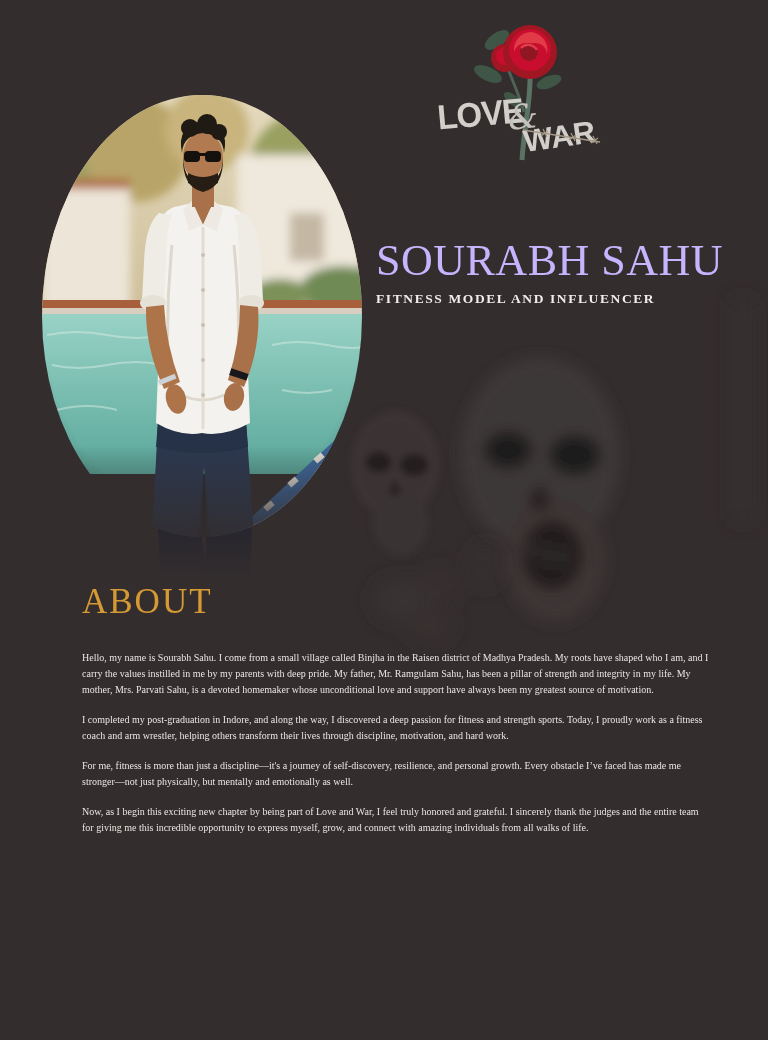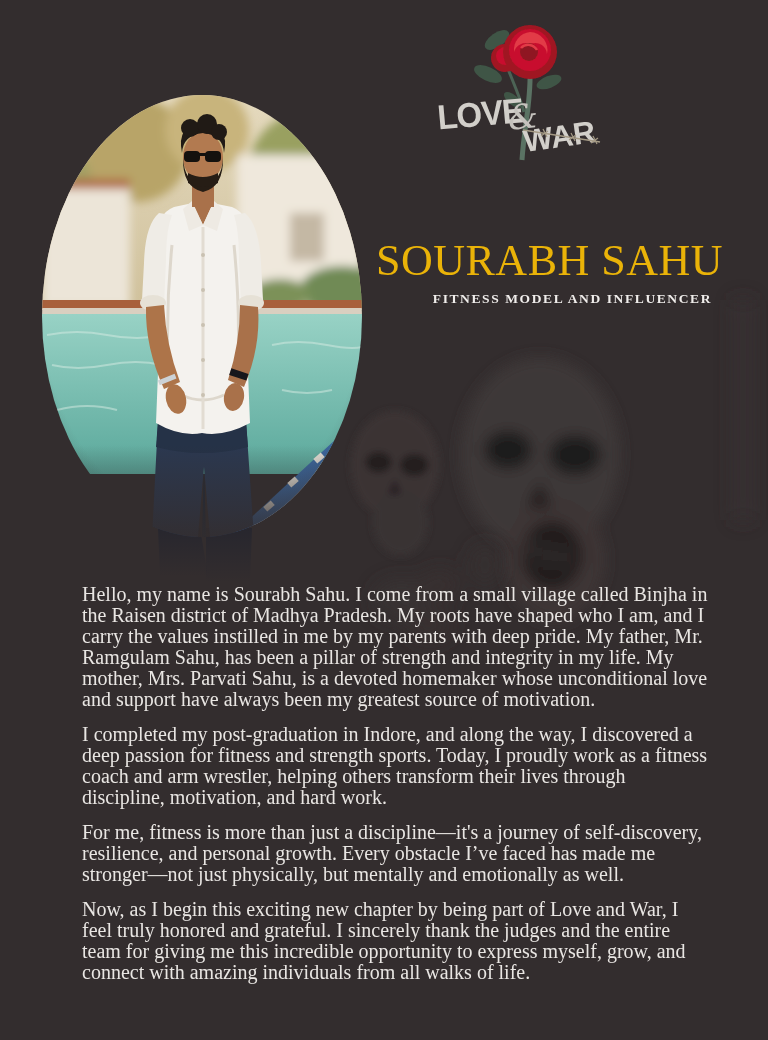--- a/index.html
+++ b/index.html
@@ -19,37 +19,37 @@
     width:320px;height:442px;border-radius:50% / 50%;
     overflow:hidden;display:block;
   }
   #legs-ext{left:42px;top:528px;width:320px;height:60px;z-index:2;}
   
   #logo{left:425px;top:12px;width:210px;height:160px;z-index:4;}
   
   #name-block{left:376px;top:238px;width:336px;z-index:4;text-align:left;}
   #person-name{
     margin:0;font-size:44px;line-height:46px;font-weight:normal;
-    color:#eab308;letter-spacing:0.5px;white-space:nowrap;
+    color:#c4b5fd;letter-spacing:0.5px;white-space:nowrap;
     font-family:"Liberation Serif", serif;
   }
   #person-tagline{
-    margin:7px 0 0 0;text-align:right;
+    margin:7px 0 0 0;text-align:left;
     font-size:13.5px;font-weight:bold;letter-spacing:1.6px;
     color:#f0edeb;white-space:nowrap;
     font-family:"Liberation Serif", serif;
   }
   
   #about-section{left:82px;top:584px;width:628px;z-index:4;color:#e9e6e3;}
   #about-heading{
     margin:0 0 30px 0;font-size:35px;line-height:36px;font-weight:normal;
     color:#d59a33;letter-spacing:2px;font-family:"Liberation Serif", serif;
   }
   #about-section p{
-    margin:0 0 14px 0;font-size:20px;line-height:21px;
+    margin:0 0 14px 0;font-size:10px;line-height:16px;
     font-family:"Liberation Serif", serif;
   }
   #about-closing{margin-top:17px;}
   .logo-word{
     font-family:"Liberation Sans", sans-serif;
     font-weight:bold;
     fill:#d2cfca;
   }
 </style>
 </head>
@@ -252,17 +252,18 @@
     <path d="M118,117 l4,8 M116,124 l7,-5 M146,121 l4,8 M144,128 l7,-5 M168,124 l4,8 M166,131 l7,-5" stroke="#a59a85" stroke-width="1.2"></path>
   </g>
 </svg>
 
 <div id="name-block" class="layer">
   <h1 id="person-name">SOURABH SAHU</h1>
   <div id="person-tagline">FITNESS MODEL AND INFLUENCER</div>
 </div>
 
 <div id="about-section" class="layer">
+  <h2 id="about-heading">ABOUT</h2>
   <p>Hello, my name is Sourabh Sahu. I come from a small village called Binjha in the Raisen district of Madhya Pradesh. My roots have shaped who I am, and I carry the values instilled in me by my parents with deep pride. My father, Mr. Ramgulam Sahu, has been a pillar of strength and integrity in my life. My mother, Mrs. Parvati Sahu, is a devoted homemaker whose unconditional love and support have always been my greatest source of motivation.</p>
   <p>I completed my post-graduation in Indore, and along the way, I discovered a deep passion for fitness and strength sports. Today, I proudly work as a fitness coach and arm wrestler, helping others transform their lives through discipline, motivation, and hard work.</p>
   <p>For me, fitness is more than just a discipline—it's a journey of self-discovery, resilience, and personal growth. Every obstacle I’ve faced has made me stronger—not just physically, but mentally and emotionally as well.</p>
   <p>Now, as I begin this exciting new chapter by being part of Love and War, I feel truly honored and grateful. I sincerely thank the judges and the entire team for giving me this incredible opportunity to express myself, grow, and connect with amazing individuals from all walks of life.</p>
 </div>
 
 </body></html>

